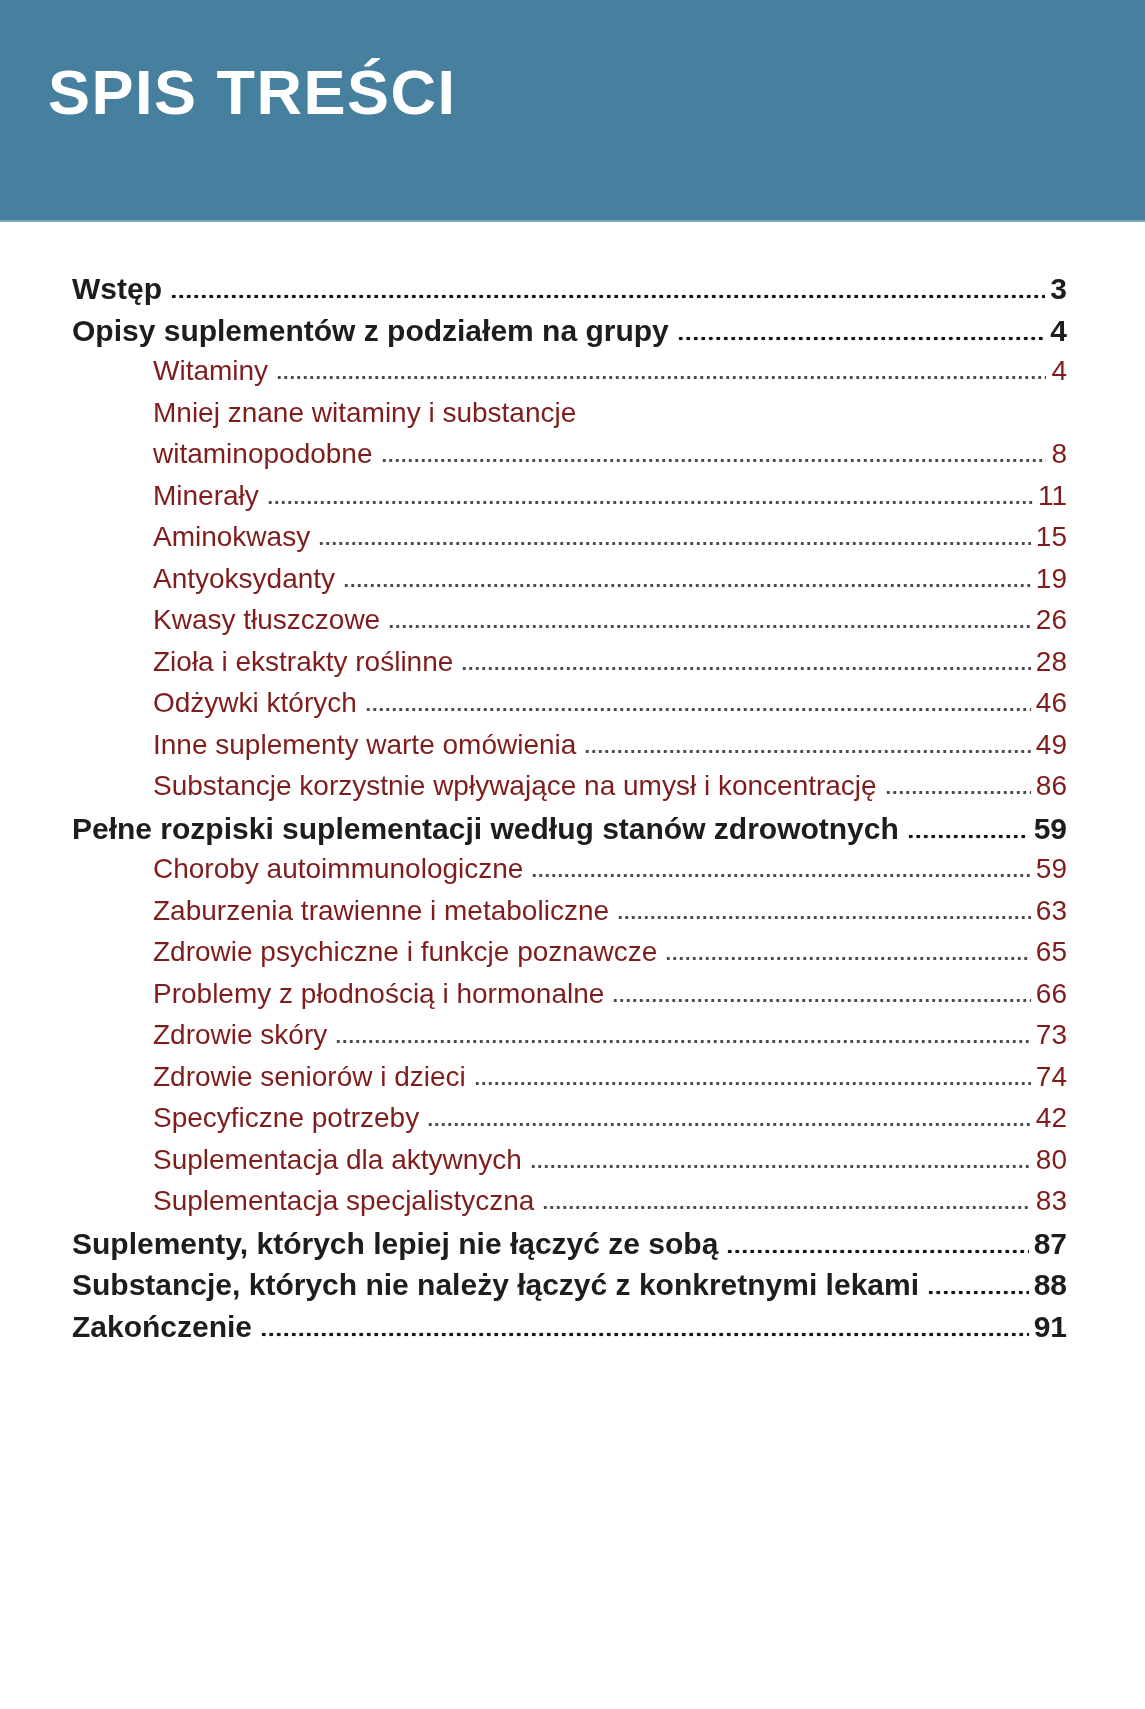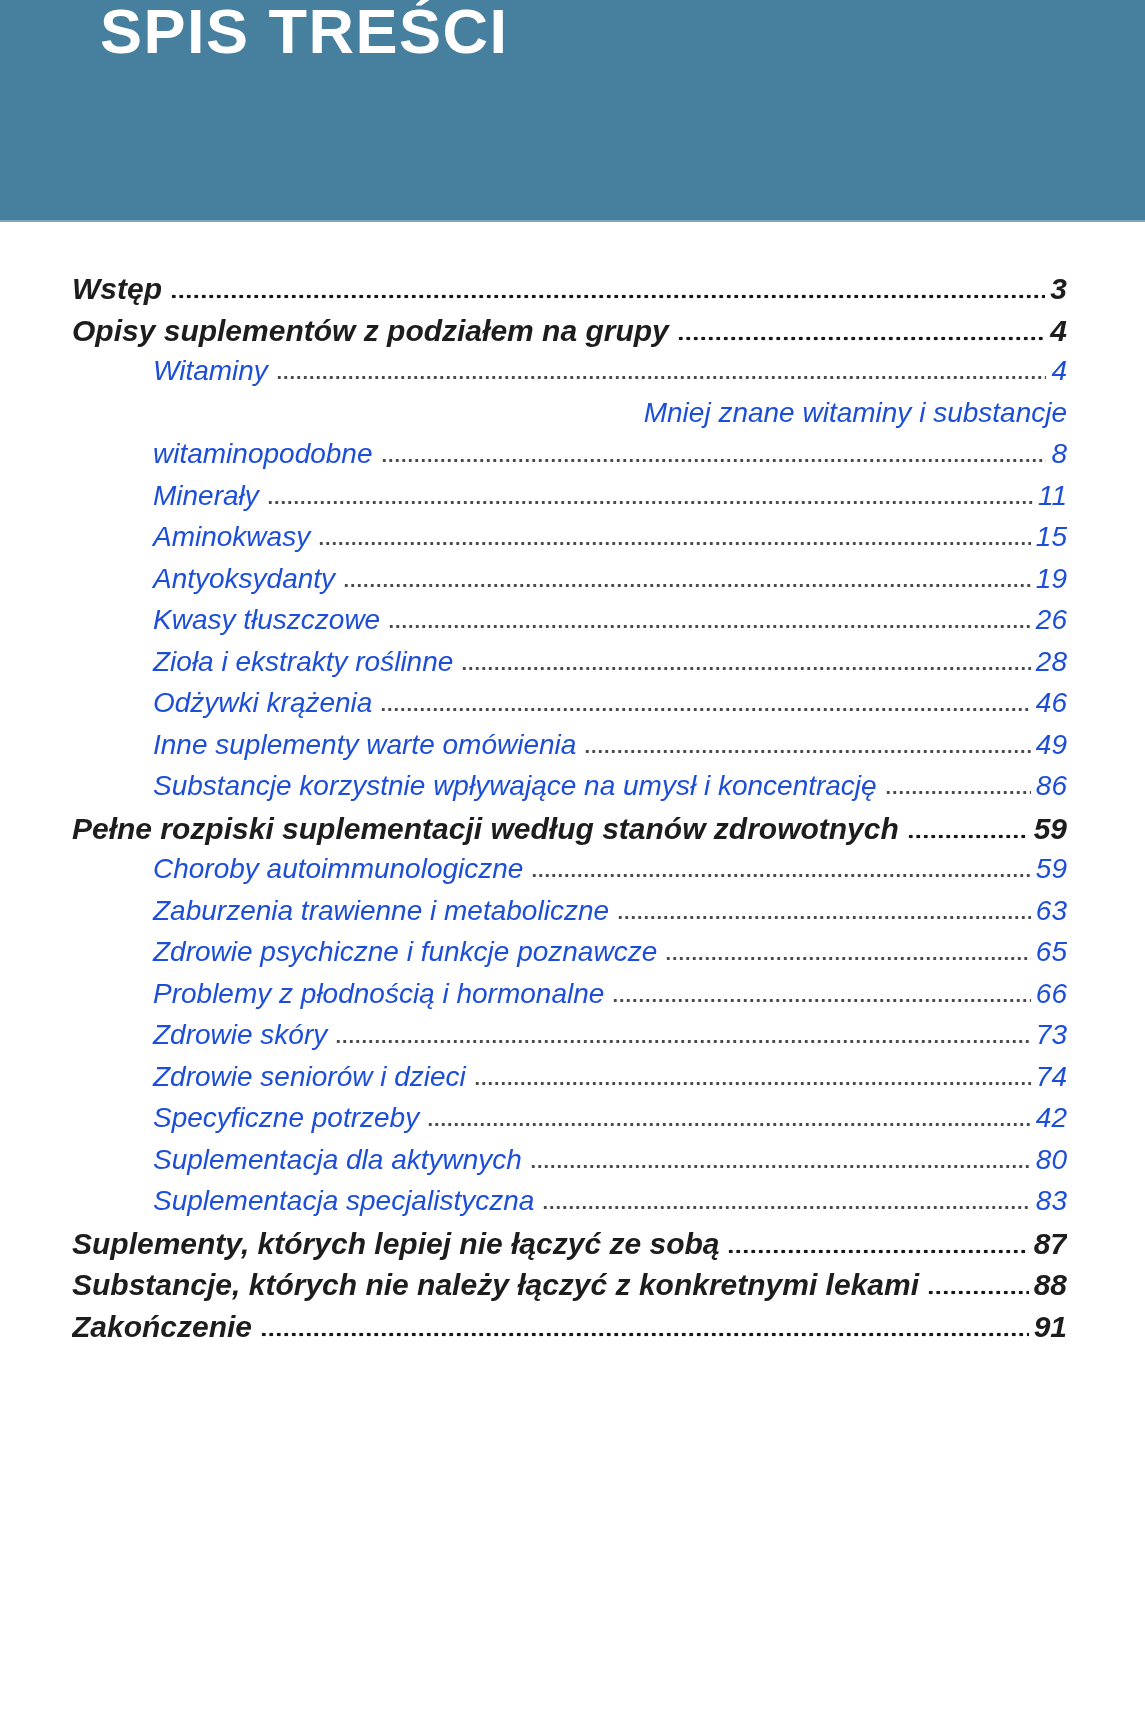--- a/index.html
+++ b/index.html
@@ -15,53 +15,51 @@
     position: relative;
   }
   
   .banner {
     box-sizing: border-box;
     width: 100%;
     height: 222px;
     background: #47809e;
     border-bottom: 2px solid #7fa7bb;
     display: flex;
-    align-items: flex-start;
-    padding: 0 0 36px 100px;
+    align-items: center;
+    padding: 0 0 36px 48px;
   }
   .banner h1 {
     margin: 0;
     font-size: 63px;
     line-height: 1;
     font-weight: 800;
     letter-spacing: 1.5px;
     color: #ffffff;
   }
   
   .toc {
     padding: 50px 78px 0 72px;
   }
   .row {
     display: flex;
     align-items: baseline;
     height: 41.5px;
     overflow: hidden;
-    font-style: italic;
   }
   .row.lvl1 {
     font-size: 30px;
     font-weight: 700;
     color: #1d1d1d;
   }
   .row.lvl2 {
     padding-left: 81px;
     font-size: 28px;
     font-weight: 400;
-    color: #1d4ed8;
-    justify-content: flex-end;
+    color: #7f1d1d;
   }
   .t {
     white-space: nowrap;
   }
   .pg {
     white-space: nowrap;
   }
   .dots {
     flex: 1 1 auto;
     min-width: 12px;
@@ -127,21 +125,21 @@
       <span class="t">Kwasy tłuszczowe</span>
       <span class="dots"></span>
       <span class="pg">26</span>
     </div>
     <div class="row lvl2">
       <span class="t">Zioła i ekstrakty roślinne</span>
       <span class="dots"></span>
       <span class="pg">28</span>
     </div>
     <div class="row lvl2">
-      <span class="t">Odżywki krążenia</span>
+      <span class="t">Odżywki których</span>
       <span class="dots"></span>
       <span class="pg">46</span>
     </div>
     <div class="row lvl2">
       <span class="t">Inne suplementy warte omówienia</span>
       <span class="dots"></span>
       <span class="pg">49</span>
     </div>
     <div class="row lvl2">
       <span class="t">Substancje korzystnie wpływające na umysł i koncentrację</span>

